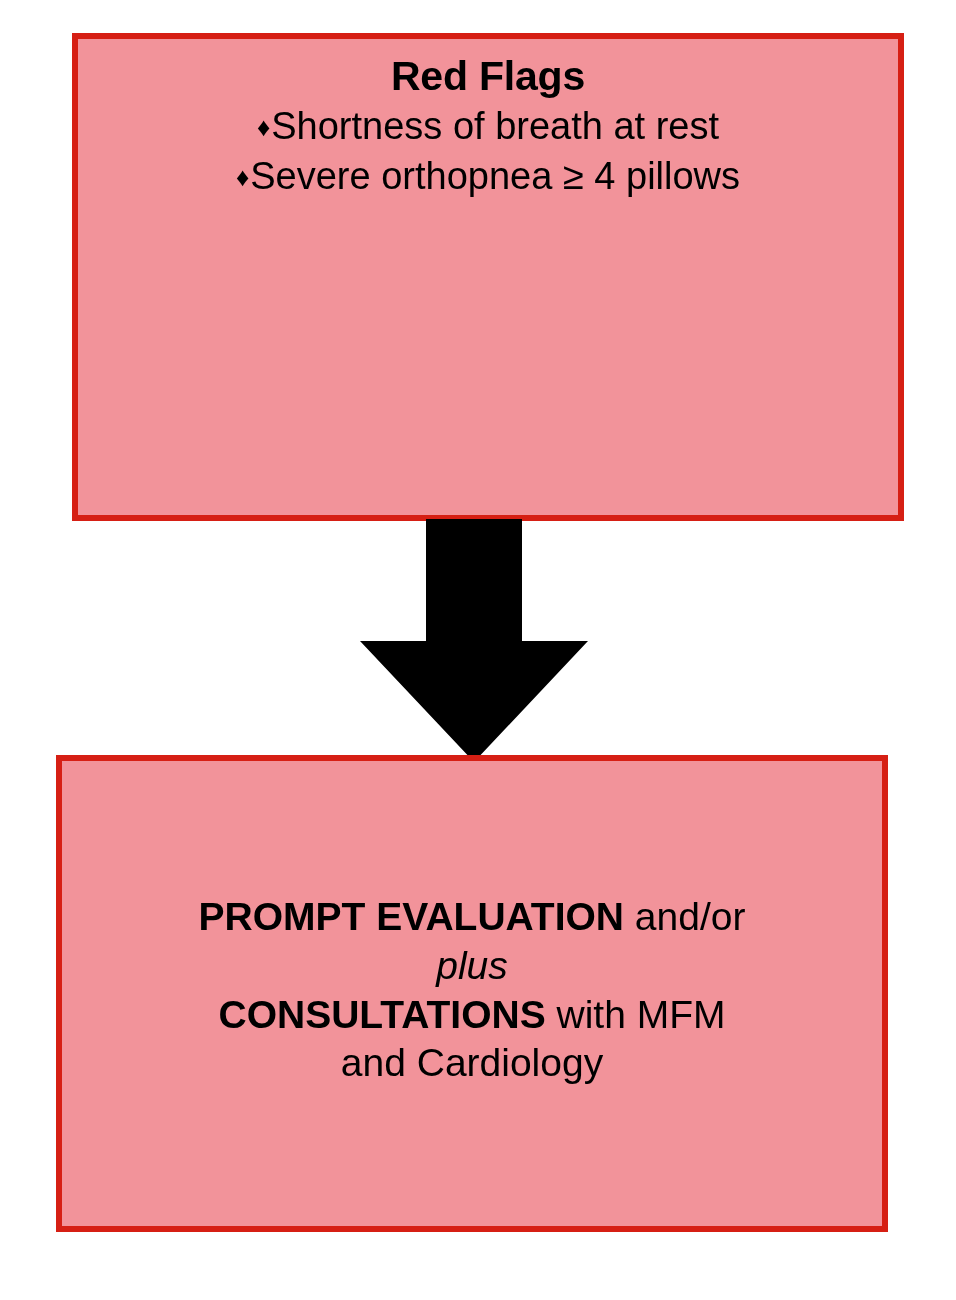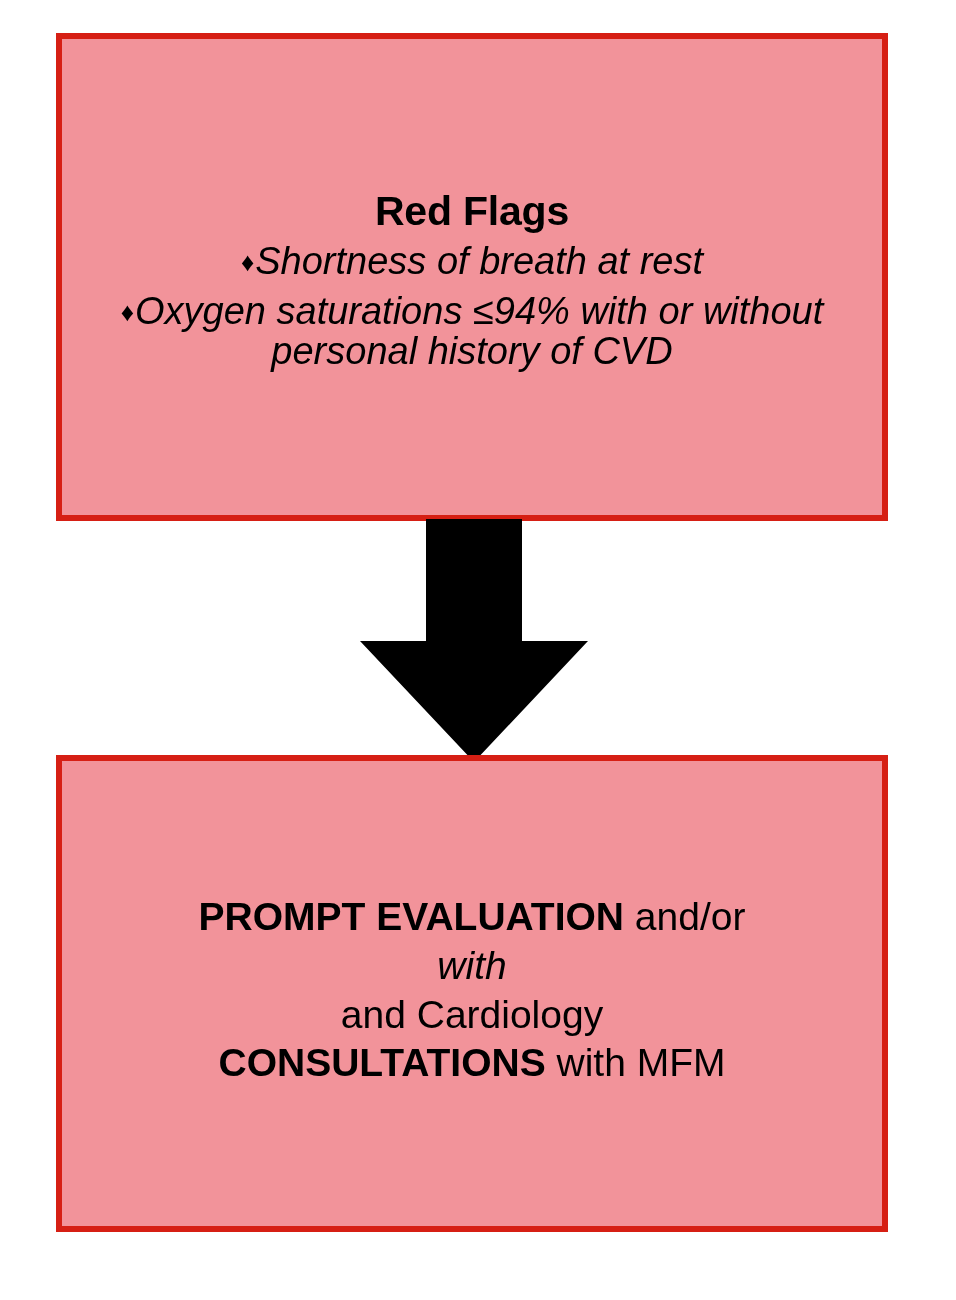--- a/index.html
+++ b/index.html
@@ -16,32 +16,31 @@
     overflow: hidden;
   }
 
   .diagram {
     position: absolute;
     inset: 0;
   }
 
   .flag-box {
     position: absolute;
-    left: 56px;
+    left: 72px;
     top: 33px;
     width: 832px;
     height: 488px;
     box-sizing: border-box;
     background: #f2939a;
     border: 6px solid #d61f14;
     display: flex;
     flex-direction: column;
     align-items: center;
     padding-top: 15px;
-    justify-content: center;
   }
 
   .flag-title {
     font-size: 41px;
     font-weight: bold;
     line-height: 1.08;
     letter-spacing: -0.2px;
     margin-bottom: 8px;
   }
 
@@ -52,21 +51,20 @@
     width: 100%;
     box-sizing: border-box;
   }
 
   .flag-list li {
     font-size: 38px;
     line-height: 1.06;
     margin-bottom: 9px;
     text-align: center;
     text-indent: 0;
-    font-style: italic;
   }
 
   .bullet {
     font-size: 26px;
     vertical-align: 3px;
     margin-right: 1px;
   }
 
   .arrow {
     position: absolute;
@@ -104,34 +102,34 @@
 </style>
 </head>
 <body>
 
 <div class="diagram">
 
   <div class="flag-box">
     <div class="flag-title">Red Flags</div>
     <ul class="flag-list">
       <li><span class="bullet">♦</span><span>Shortness of breath at rest</span></li>
-      <li><span class="bullet">♦</span><span>Oxygen saturations ≤94% with or without personal history of CVD</span></li>
+      <li><span class="bullet">♦</span><span>Severe orthopnea ≥ 4 pillows</span></li>
     </ul>
   </div>
 
   <svg class="arrow" viewBox="0 0 228 243">
     <polygon points="66,0 162,0 162,122 228,122 114,243 0,122 66,122" fill="#000000"></polygon>
   </svg>
 
   <div class="action-box">
     <div class="action-line">
       <span class="b">PROMPT EVALUATION</span><span> and/or</span>
     </div>
     <div class="action-line">
-      <span class="i">with</span>
+      <span class="i">plus</span>
     </div>
-    <div class="action-line">and Cardiology</div>
     <div class="action-line">
       <span class="b">CONSULTATIONS</span><span> with MFM</span>
     </div>
+    <div class="action-line">and Cardiology</div>
   </div>
 
 </div>
 
 </body></html>

